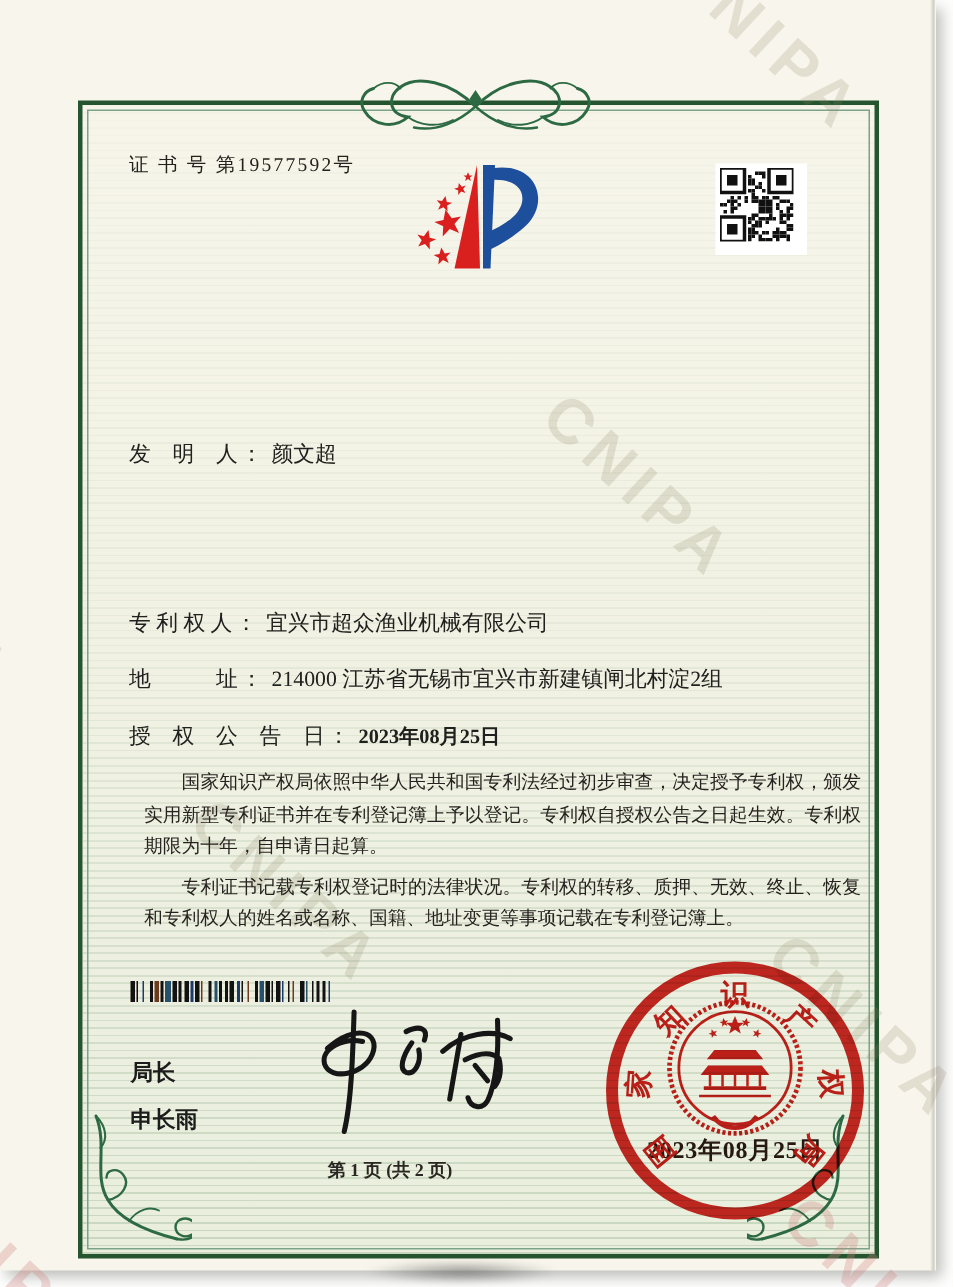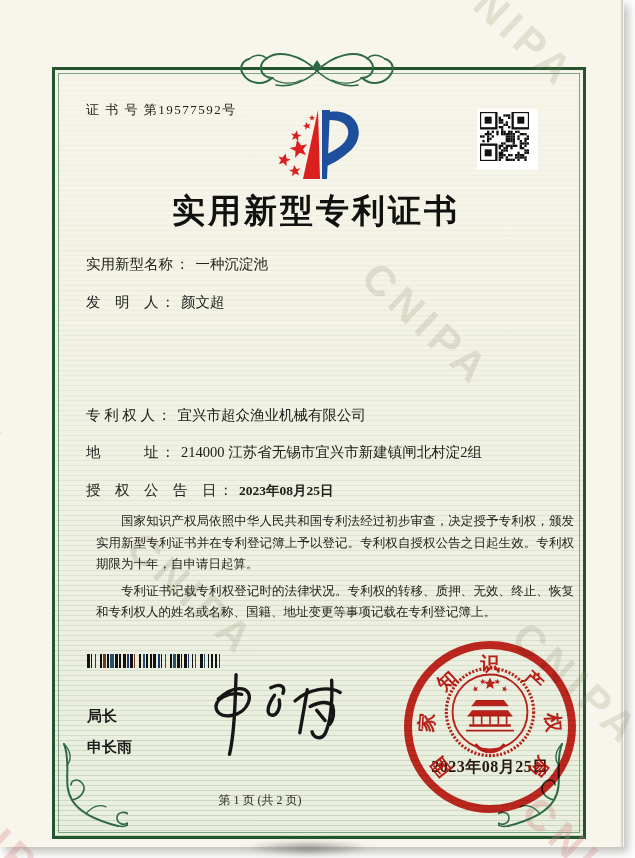--- a/index.html
+++ b/index.html
@@ -35,21 +35,21 @@
   .fvalue.num{font-weight:bold;font-size:13.5px;}
   .pair2{position:absolute;left:241px;top:0;}
   .paras{position:absolute;left:96px;top:511px;width:478px;font-size:12.5px;line-height:1.72;
          color:#26221f;text-align:justify;}
   .paras p{margin:0 0 5px 0;text-indent:2em;}
   .barcode{position:absolute;left:87px;top:654px;width:166px;height:14px;font-size:0;}
   .barcode span{display:inline-block;height:100%;}
   .sig-block{position:absolute;left:87px;top:700px;font-family:"Liberation Sans","DejaVu Sans",sans-serif;
              font-weight:bold;font-size:15px;color:#1c1c1c;line-height:31px;}
   .signature{position:absolute;left:192px;top:666px;width:150px;height:96px;}
-  .footer{position:absolute;left:52px;top:792px;width:416px;text-align:center;font-size:12px;color:#2a2722;}
+  .footer{position:absolute;left:52px;top:772px;width:416px;text-align:center;font-size:12px;color:#2a2722;font-weight:bold;}
   
   .seal{position:absolute;left:404px;top:641px;width:172px;height:172px;z-index:5;
         mix-blend-mode:multiply;}
   .seal .ring{position:absolute;inset:0;border:8px solid rgba(201,23,16,.92);border-radius:50%;}
   .seal .emblem{position:absolute;left:34px;top:21px;width:104px;height:104px;}
   .seal .arc-char{position:absolute;left:50%;top:50%;width:20px;height:20px;margin:-10px 0 0 -10px;
         font-size:19px;font-weight:bold;color:rgba(200,22,15,.95);text-align:center;line-height:20px;}
   .seal .seal-date{position:absolute;left:0;top:116px;width:172px;text-align:center;
         font-size:16px;font-weight:bold;letter-spacing:.5px;color:#2a1a14;mix-blend-mode:normal;}
   
@@ -253,25 +253,21 @@
           <rect x="45.24" y="47.62" width="2.38" height="2.38" fill="#111"></rect>
           <rect x="0" y="0" width="16.666666666666668" height="16.666666666666668" fill="none" stroke="#111" stroke-width="2.380952380952381"></rect>
           <rect x="4.761904761904762" y="4.761904761904762" width="7.142857142857142" height="7.142857142857142" fill="#111"></rect>
           <rect x="33.333333333333336" y="0" width="16.666666666666668" height="16.666666666666668" fill="none" stroke="#111" stroke-width="2.380952380952381"></rect>
           <rect x="38.095238095238095" y="4.761904761904762" width="7.142857142857142" height="7.142857142857142" fill="#111"></rect>
           <rect x="0" y="33.333333333333336" width="16.666666666666668" height="16.666666666666668" fill="none" stroke="#111" stroke-width="2.380952380952381"></rect>
           <rect x="4.761904761904762" y="38.095238095238095" width="7.142857142857142" height="7.142857142857142" fill="#111"></rect>
         </svg>
     </div>
 
-    <div class="doc-title">实用新型专利证书</div>
-
-    <div class="row" style="top:255px;">
-      <span class="flabel">实用新型名称</span><span class="fcolon">：</span><span class="fvalue">一种沉淀池</span>
-    </div>
+
     <div class="row" style="top:293px;">
       <span class="flabel">发　明　人</span><span class="fcolon">：</span><span class="fvalue">颜文超</span>
     </div>
     <div class="row" style="top:406px;">
       <span class="flabel">专 利 权 人</span><span class="fcolon">：</span><span class="fvalue">宜兴市超众渔业机械有限公司</span>
     </div>
     <div class="row" style="top:443px;">
       <span class="flabel">地　　　址</span><span class="fcolon">：</span><span class="fvalue">214000 江苏省无锡市宜兴市新建镇闸北村淀2组</span>
     </div>
     <div class="row" style="top:481px;">

